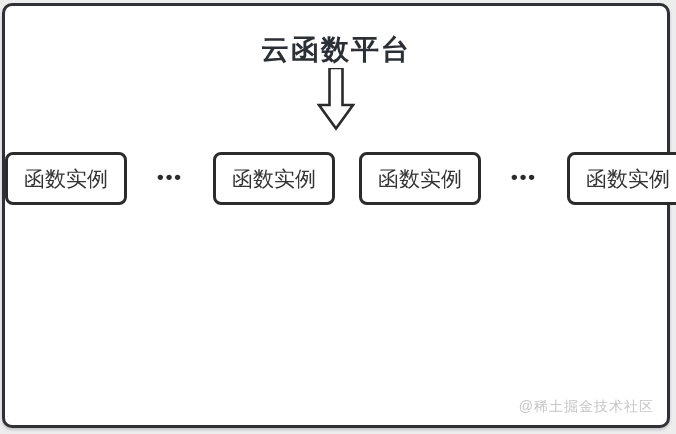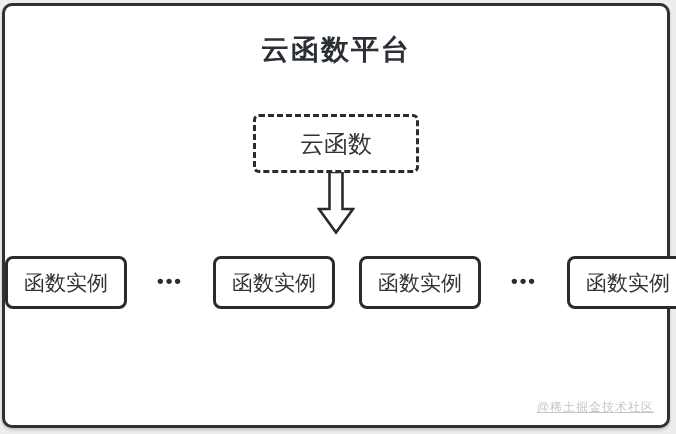--- a/index.html
+++ b/index.html
@@ -83,36 +83,32 @@
     font-weight:bold;
     letter-spacing:2px;
     color:var(--box-border);
     line-height:1;
     padding-bottom:4px;
   }
   .watermark{
     position:absolute;
     right:13px;
     bottom:9px;
-    font-size:12px;
+    font-size:14px;
     color:var(--watermark);
     letter-spacing:1px;
-    text-decoration:underline;
   }
 </style>
 </head>
 <body>
 
 <div class="frame">
 
   <div class="title">云函数平台</div>
 
-  <div class="cloud-fn-box">
-    <span>云函数</span>
-  </div>
 
   <div class="arrow-wrap">
     <svg width="38" height="63" viewBox="0 0 38 63" aria-hidden="true">
       <path d="M12.5 0 H25.5 V37 H36 L19 60.5 L2 37 H12.5 Z" fill="#ffffff" stroke="#2b2b2b" stroke-width="2.6" stroke-linejoin="miter"></path>
     </svg>
   </div>
 
   <div class="instance-grid">
 
     <div class="instance-row">

